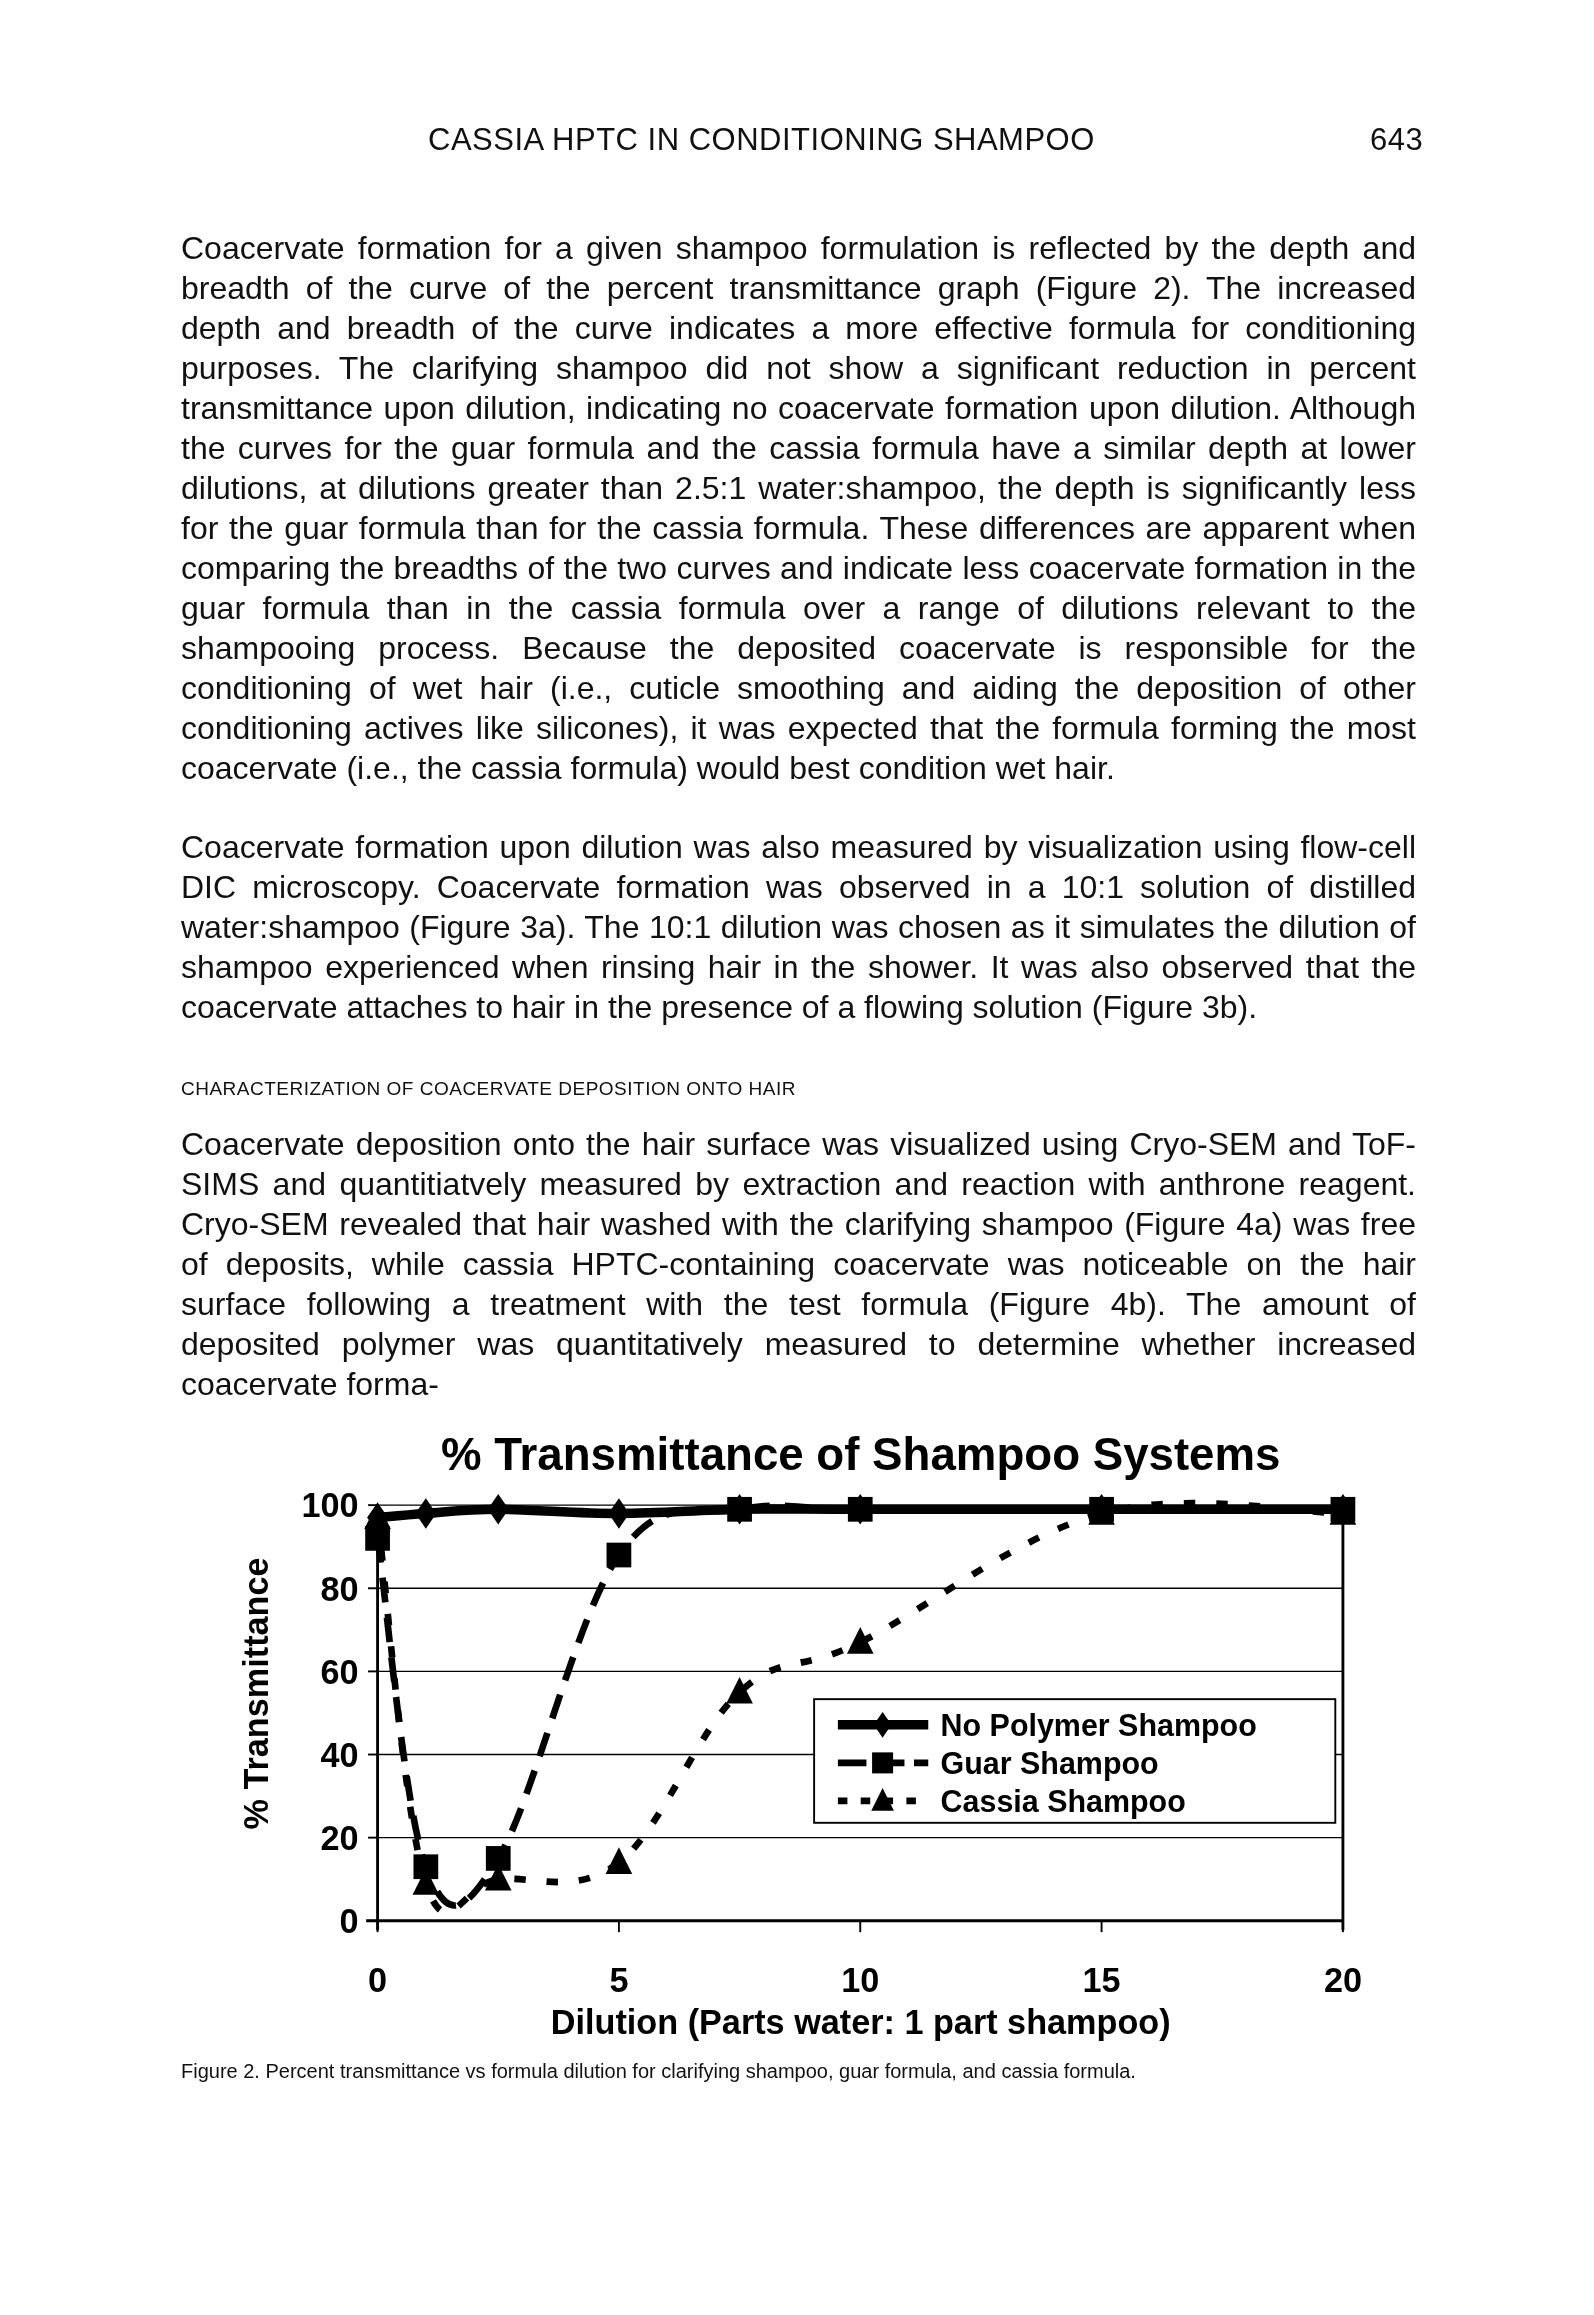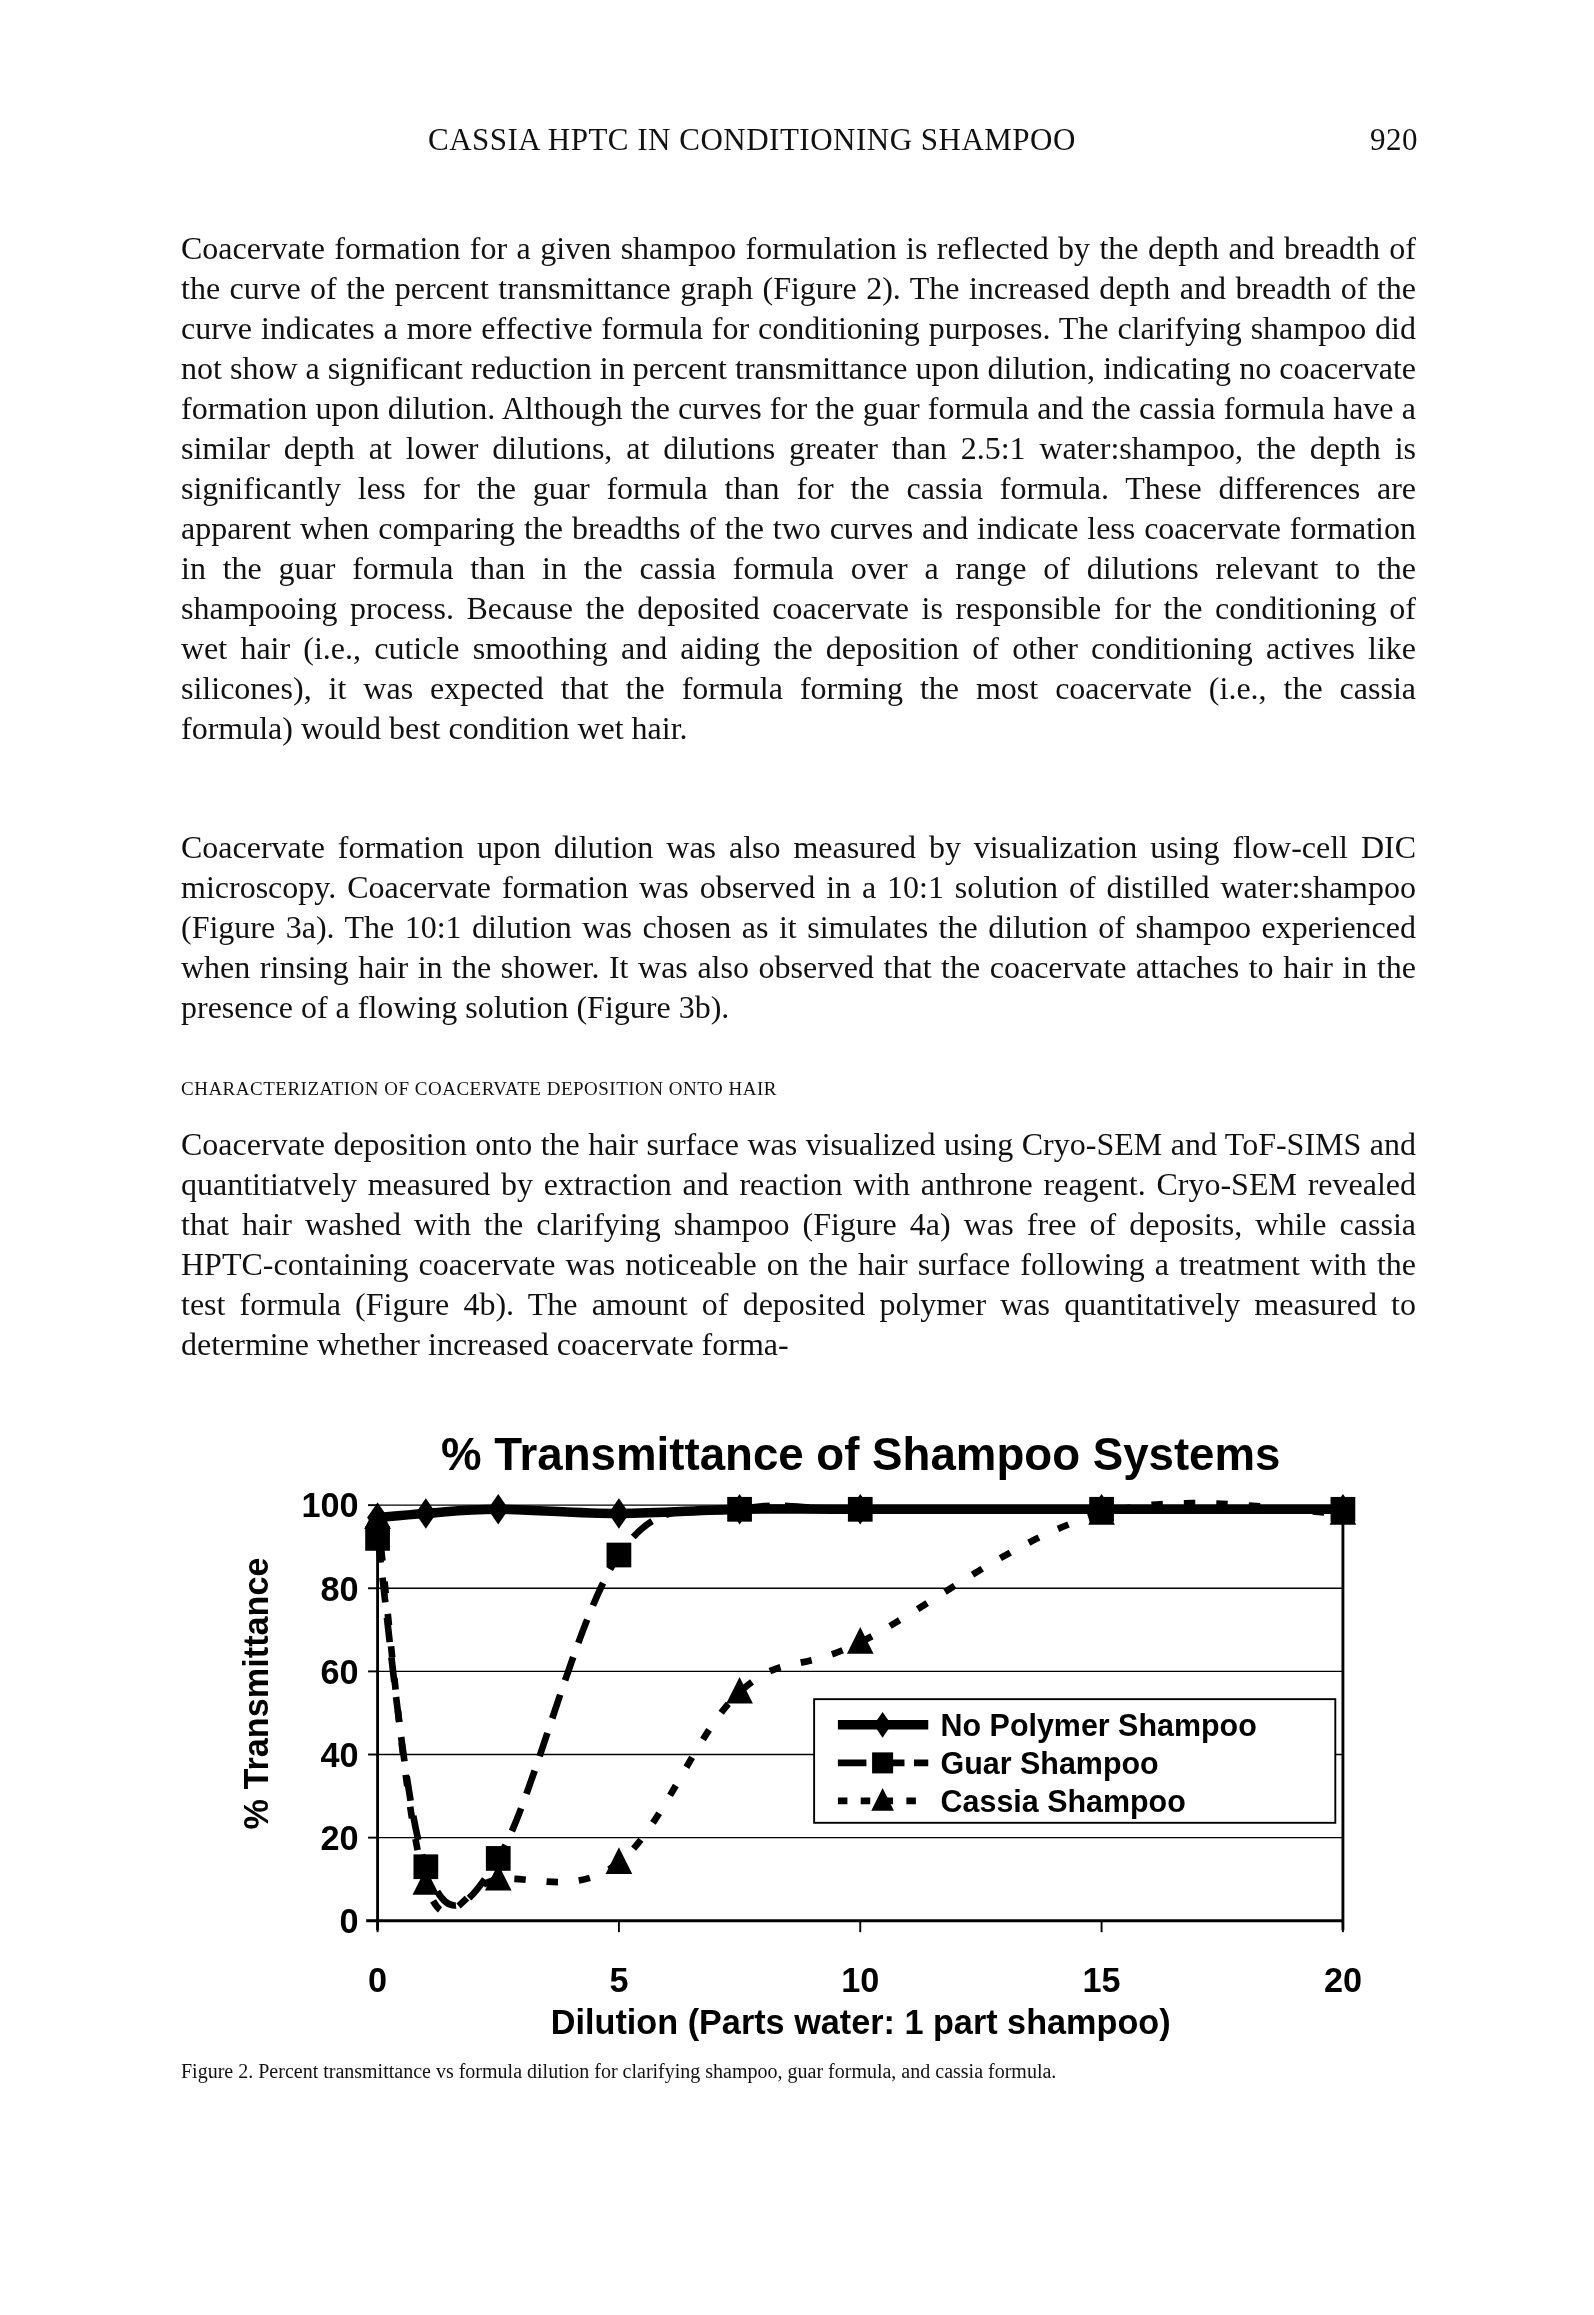--- a/index.html
+++ b/index.html
@@ -1,17 +1,17 @@
 <!DOCTYPE html>
 <html style="font-size:15px"><head>
 <meta charset="utf-8">
 <style>
   html, body { margin: 0; padding: 0; background: #ffffff; }
   body { width: 1594px; height: 2316px; position: relative; overflow: hidden; color: #111; }
-  .serif { font-family: Liberation Serif, serif; }
+  .serif { font-family: Liberation Sans, sans-serif; }
   .running-head {
     position: absolute; top: 122px; left: 0; width: 1594px; font-size: 31px; letter-spacing: 0.5px;
   }
   .running-head .title { position: absolute; left: 428px; }
   .running-head .page { position: absolute; left: 1370px; }
   .text-block { position: absolute; left: 181px; width: 1235px; font-size: 32px; line-height: 40px; text-align: justify; }
   .text-block p { margin: 0; }
   #p1 { top: 228px; }
   #p2 { top: 805px; margin-top: 22px; }
   #section-heading { position: absolute; top: 1078px; left: 181px; font-size: 19px; letter-spacing: 0.5px; }
@@ -19,21 +19,21 @@
   #chart { position: absolute; left: 0; top: 1408px; }
   .caption { position: absolute; top: 2056px; left: 181px; width: 1235px; font-size: 20px; line-height: 31px; text-align: justify; }
   .caption .lbl { font-weight: normal; }
   .chart-text { font-family: "Liberation Sans", "DejaVu Sans", sans-serif; font-weight: bold; fill: #000; }
 </style>
 </head>
 <body>
 
 <div class="running-head serif">
   <span class="title">CASSIA HPTC IN CONDITIONING SHAMPOO</span>
-  <span class="page">920</span>
+  <span class="page">643</span>
 </div>
 
 <div class="text-block serif" id="p1">
   <p>Coacervate formation for a given shampoo formulation is reflected by the depth and breadth of the curve of the percent transmittance graph (Figure 2). The increased depth and breadth of the curve indicates a more effective formula for conditioning purposes. The clarifying shampoo did not show a significant reduction in percent transmittance upon dilution, indicating no coacervate formation upon dilution. Although the curves for the guar formula and the cassia formula have a similar depth at lower dilutions, at dilutions greater than 2.5:1 water:shampoo, the depth is significantly less for the guar formula than for the cassia formula. These differences are apparent when comparing the breadths of the two curves and indicate less coacervate formation in the guar formula than in the cassia formula over a range of dilutions relevant to the shampooing process. Because the deposited coacervate is responsible for the conditioning of wet hair (i.e., cuticle smoothing and aiding the deposition of other conditioning actives like silicones), it was expected that the formula forming the most coacervate (i.e., the cassia formula) would best condition wet hair.</p>
 </div>
 
 <div class="text-block serif" id="p2">
   <p>Coacervate formation upon dilution was also measured by visualization using flow-cell DIC microscopy. Coacervate formation was observed in a 10:1 solution of distilled water:shampoo (Figure 3a). The 10:1 dilution was chosen as it simulates the dilution of shampoo experienced when rinsing hair in the shower. It was also observed that the coacervate attaches to hair in the presence of a flowing solution (Figure 3b).</p>
 </div>
 

